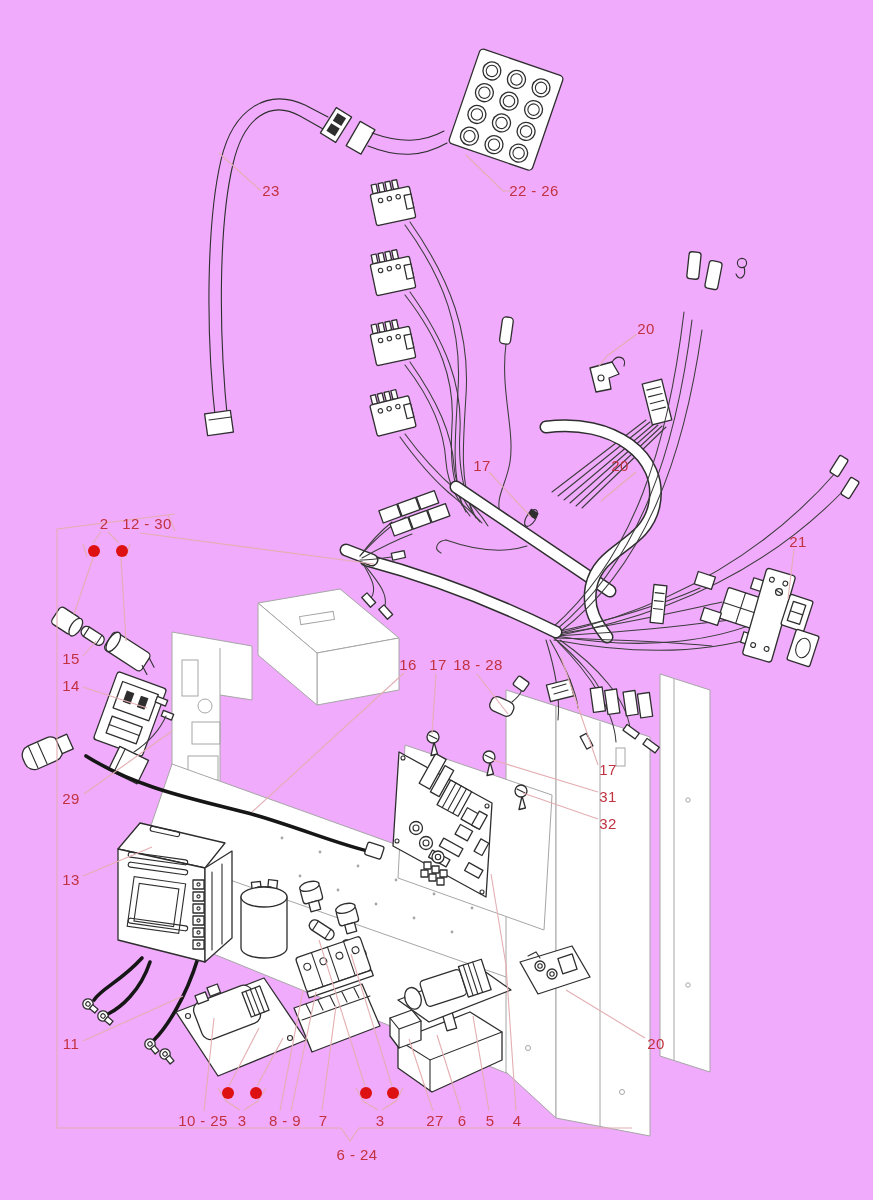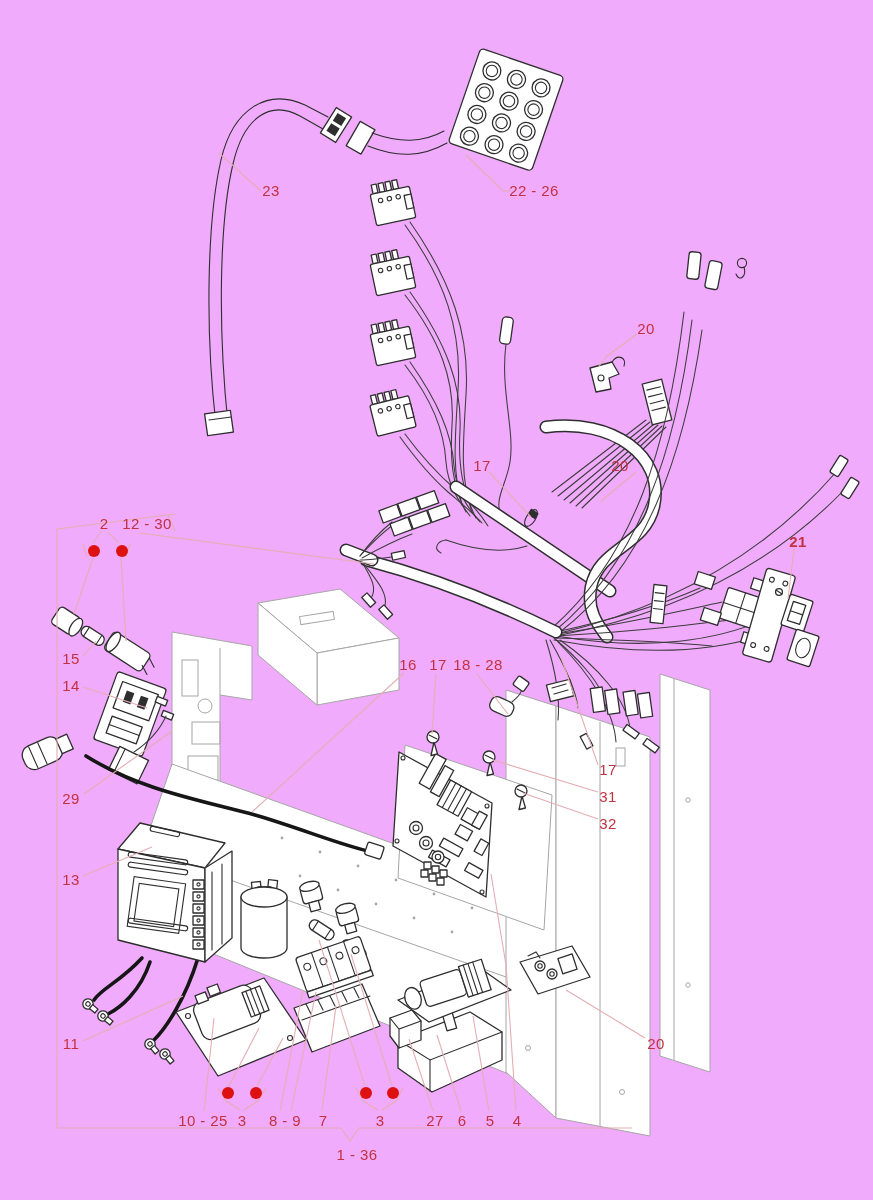--- a/index.html
+++ b/index.html
@@ -598,21 +598,21 @@
       </g>
 </svg>
 <div id="callout-layer">
       <span class="callout" style="left: 271px; top: 190px;">23</span>
       <span class="callout" style="left: 534px; top: 190px;">22 - 26</span>
       <span class="callout" style="left: 646px; top: 328px;">20</span>
       <span class="callout" style="left: 482px; top: 465px;">17</span>
       <span class="callout" style="left: 620px; top: 465px;">20</span>
       <span class="callout" style="left: 104px; top: 523px;">2</span>
       <span class="callout" style="left: 147px; top: 523px;">12 - 30</span>
-      <span class="callout" style="left: 798px; top: 541px; font-weight: bold;">21</span>
+      <span class="callout" style="left: 798px; top: 541px;">21</span>
       <span class="callout" style="left: 71px; top: 658px;">15</span>
       <span class="callout" style="left: 408px; top: 664px;">16</span>
       <span class="callout" style="left: 438px; top: 664px;">17</span>
       <span class="callout" style="left: 478px; top: 664px;">18 - 28</span>
       <span class="callout" style="left: 71px; top: 685px;">14</span>
       <span class="callout" style="left: 608px; top: 769px;">17</span>
       <span class="callout" style="left: 608px; top: 796px;">31</span>
       <span class="callout" style="left: 71px; top: 798px;">29</span>
       <span class="callout" style="left: 608px; top: 823px;">32</span>
       <span class="callout" style="left: 71px; top: 879px;">13</span>
@@ -620,15 +620,15 @@
       <span class="callout" style="left: 656px; top: 1043px;">20</span>
       <span class="callout" style="left: 203px; top: 1120px;">10 - 25</span>
       <span class="callout" style="left: 242px; top: 1120px;">3</span>
       <span class="callout" style="left: 285px; top: 1120px;">8 - 9</span>
       <span class="callout" style="left: 323px; top: 1120px;">7</span>
       <span class="callout" style="left: 380px; top: 1120px;">3</span>
       <span class="callout" style="left: 435px; top: 1120px;">27</span>
       <span class="callout" style="left: 462px; top: 1120px;">6</span>
       <span class="callout" style="left: 490px; top: 1120px;">5</span>
       <span class="callout" style="left: 517px; top: 1120px;">4</span>
-      <span class="callout" style="left: 357px; top: 1154px;">1 - 36</span>
+      <span class="callout" style="left: 357px; top: 1154px;">6 - 24</span>
     </div>
 </div>
 
 </body></html>

